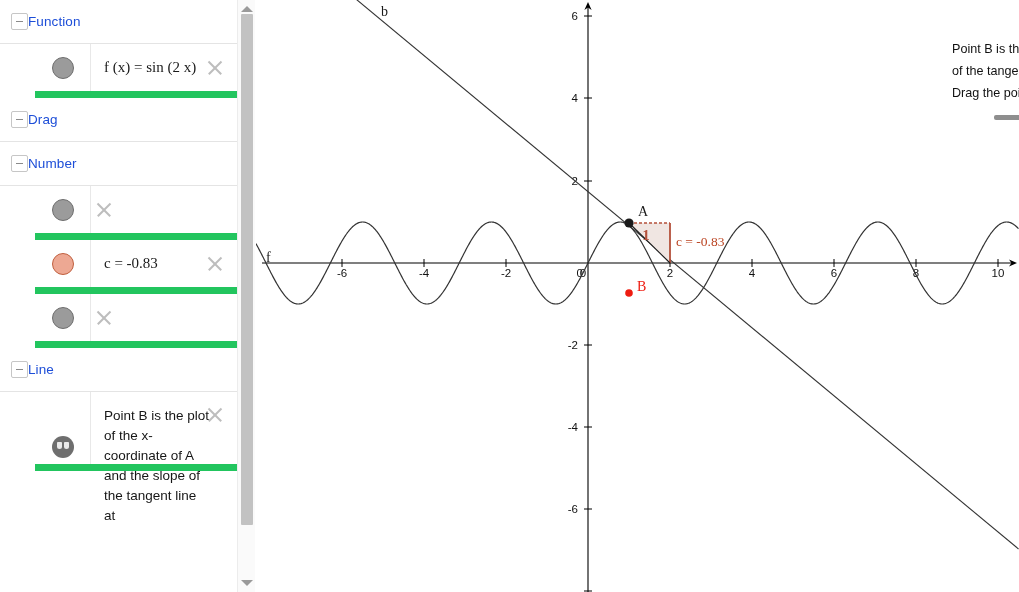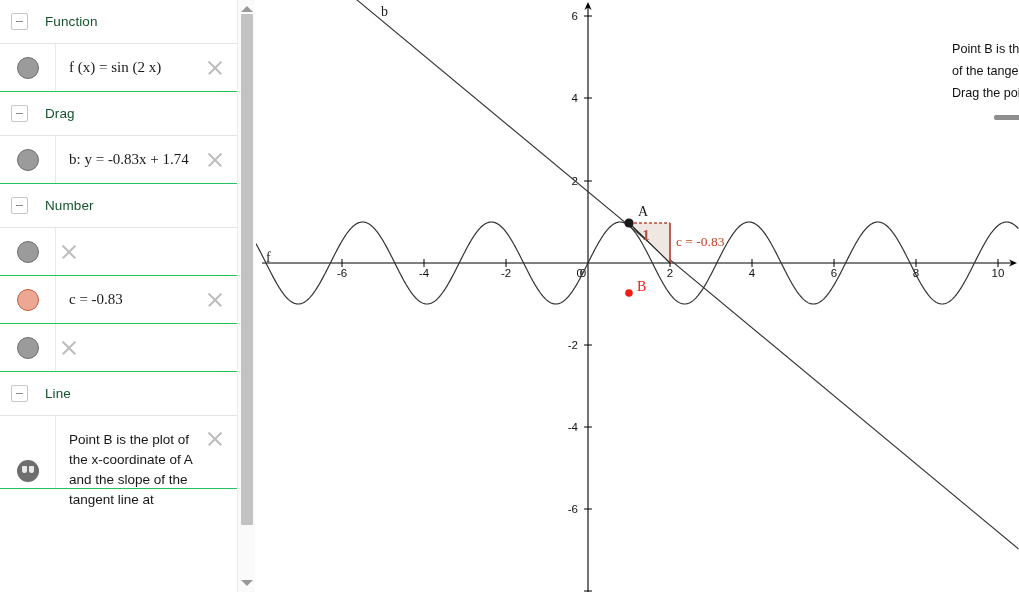--- a/index.html
+++ b/index.html
@@ -20,26 +20,26 @@
     position:relative;height:43px;display:flex;align-items:center;
     border-bottom:1px solid #e4e4e4;background:#fff;
   }
   .grp-toggle{
     width:15px;height:15px;margin-left:11px;
     border:1px solid #c6c6c6;border-radius:2px;background:#fff;
     display:flex;align-items:center;justify-content:center;cursor:pointer;
   }
   .grp-toggle:after{content:"";display:block;width:7px;height:1px;background:#8a8a8a;}
   .grp-title{
-    margin-left:17px;font-size:13.5px;color:#14532d;letter-spacing:.1px;
+    font-size:13.5px;color:#1d4ed8;letter-spacing:.1px;
   }
 
   .row{
     position:relative;height:47px;display:flex;align-items:center;
-    border-bottom:1px solid #22c55e;background:#fff;
+    border-bottom:7px solid #22c55e;background:#fff;margin-left:35px;
   }
   .row.tall{height:72px;align-items:flex-start;}
   .marker-cell{
     width:56px;min-width:56px;height:100%;
     display:flex;align-items:center;justify-content:center;
     border-right:1px solid #e8e8e8;box-sizing:border-box;
   }
   .row.tall .marker-cell{align-items:flex-end;padding-bottom:6px;}
   .dot{
     width:22px;height:22px;border-radius:50%;box-sizing:border-box;
@@ -149,27 +149,20 @@
       <div class="marker-cell">
         <div class="dot gray"></div>
       </div>
       <div class="expr">f (x)  =  sin (2 x)</div>
       <div class="close-x"></div>
     </div>
 
     <div class="grp-header">
       <div class="grp-toggle"></div>
       <div class="grp-title">Drag</div>
-    </div>
-    <div class="row">
-      <div class="marker-cell">
-        <div class="dot gray"></div>
-      </div>
-      <div class="expr">b: y = -0.83x + 1.74</div>
-      <div class="close-x"></div>
     </div>
 
     <div class="grp-header">
       <div class="grp-toggle"></div>
       <div class="grp-title">Number</div>
     </div>
     <div class="row">
       <div class="marker-cell">
         <div class="dot gray"></div>
       </div>

